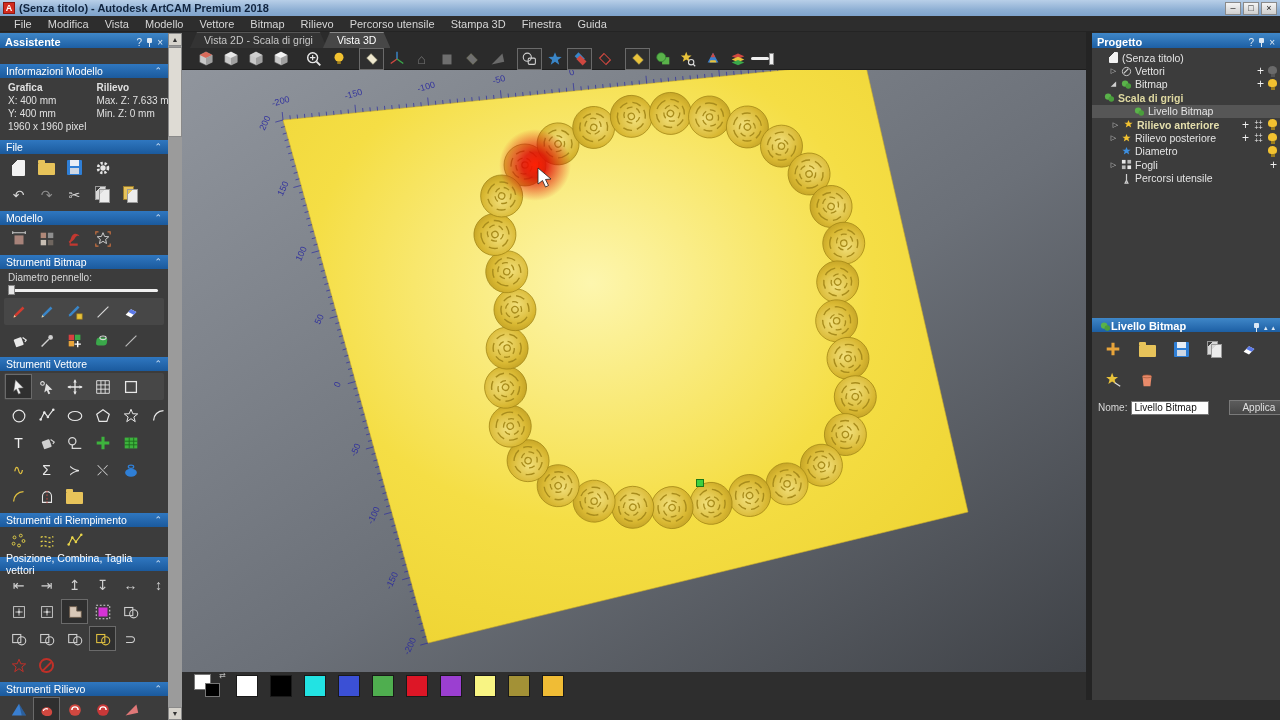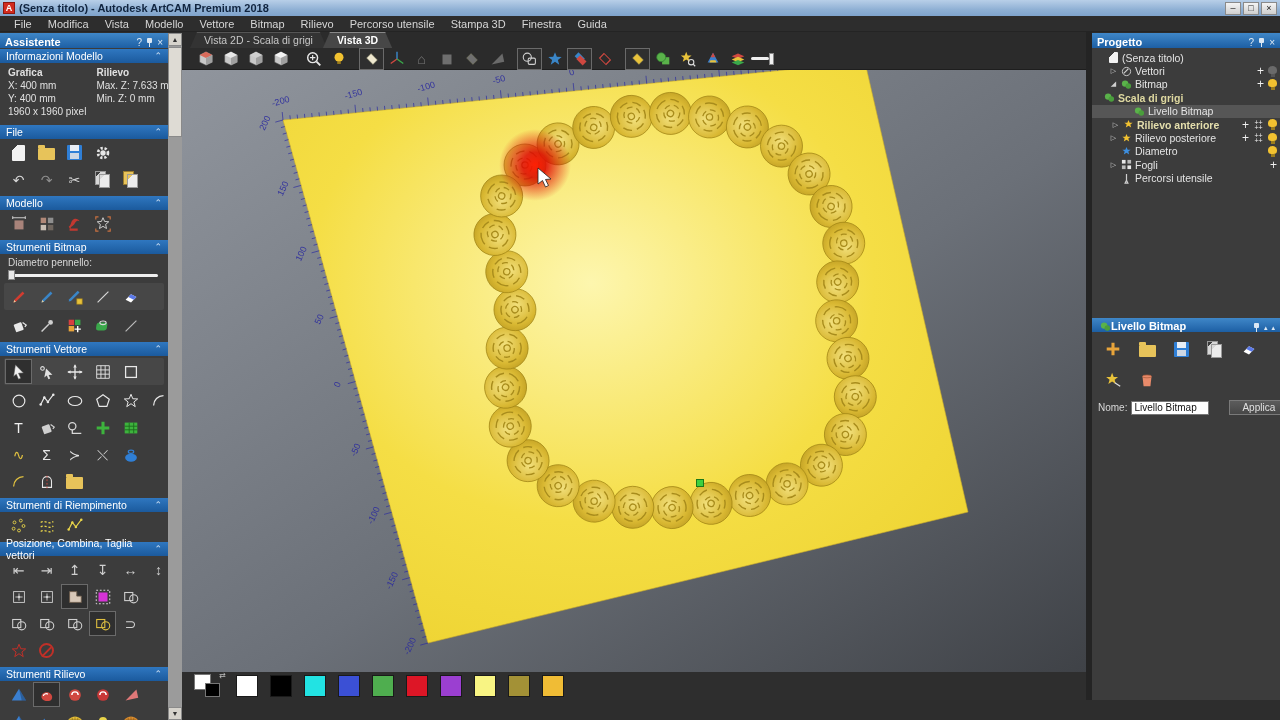--- a/index.html
+++ b/index.html
@@ -50,21 +50,21 @@
   
   .vscroll{position:absolute;left:168px;top:33px;width:14px;height:687px;background:#9b9b9b;}
   .vscroll .arr{position:absolute;left:0;width:14px;height:13px;background:#d6d3cc;border:1px solid #8a8a8a;
     color:#333;font-size:7px;text-align:center;line-height:12px;}
   .vscroll .thumb{position:absolute;left:0;top:14px;width:14px;height:90px;background:#dedbd4;border:1px solid #8a8a8a;}
 
   
   .tabrow{position:absolute;left:182px;top:32px;width:1100px;height:16px;background:#2b2b2b;display:flex;align-items:flex-end;padding-left:8px;}
   .tab{font-size:10.5px;color:#c8c8c8;padding:1px 14px 2px;clip-path:polygon(7px 0,calc(100% - 7px) 0,100% 100%,0 100%);
     background:#333;border-top:1px solid #555;margin-right:-4px;}
-  .tab.active{background:#474747;color:#fff;font-weight:bold;border-top:1px solid #888;z-index:2;}
+  .tab.active{background:#474747;color:#fff;font-weight:normal;border-top:1px solid #888;z-index:2;}
   .view-ctrls{margin-left:auto;display:flex;gap:6px;padding-right:8px;color:#bbb;font-size:10px;align-items:center;}
 
   .toolbar{position:absolute;left:182px;top:48px;width:910px;height:22px;background:#2b2b2b;
     display:flex;align-items:center;gap:2px;padding-left:12px;border-bottom:1px solid #1e1e1e;}
   .toolbar .icon{width:23px;height:20px;}
   .tsep{width:6px;height:18px;}
 
   .viewport{position:absolute;left:182px;top:70px;width:904px;height:602px;background:#555;}
   .vgap{position:absolute;left:1086px;top:32px;width:6px;height:668px;background:#242424;}
 
@@ -151,21 +151,21 @@
 
   <div class="left-panel">
     <div class="phead">
       <span>Assistente</span>
       <span class="sp">
         <span>?</span>
         <span class="pin"></span>
         <span>×</span>
       </span>
     </div>
-    <div class="shead" style="margin-top:1px;gap:7px;">
+    <div class="shead" style="margin-top:16px;gap:7px;">
       <span>Informazioni Modello</span>
       <span class="chev">⌃</span>
     </div>
     <div class="info-grid">
       <div class="info-col">
         <b>Grafica</b><br>
         <span>X: 400 mm</span><br>
         <span>Y: 400 mm</span><br>
         <span>1960 x 1960 pixel</span>
       </div>

